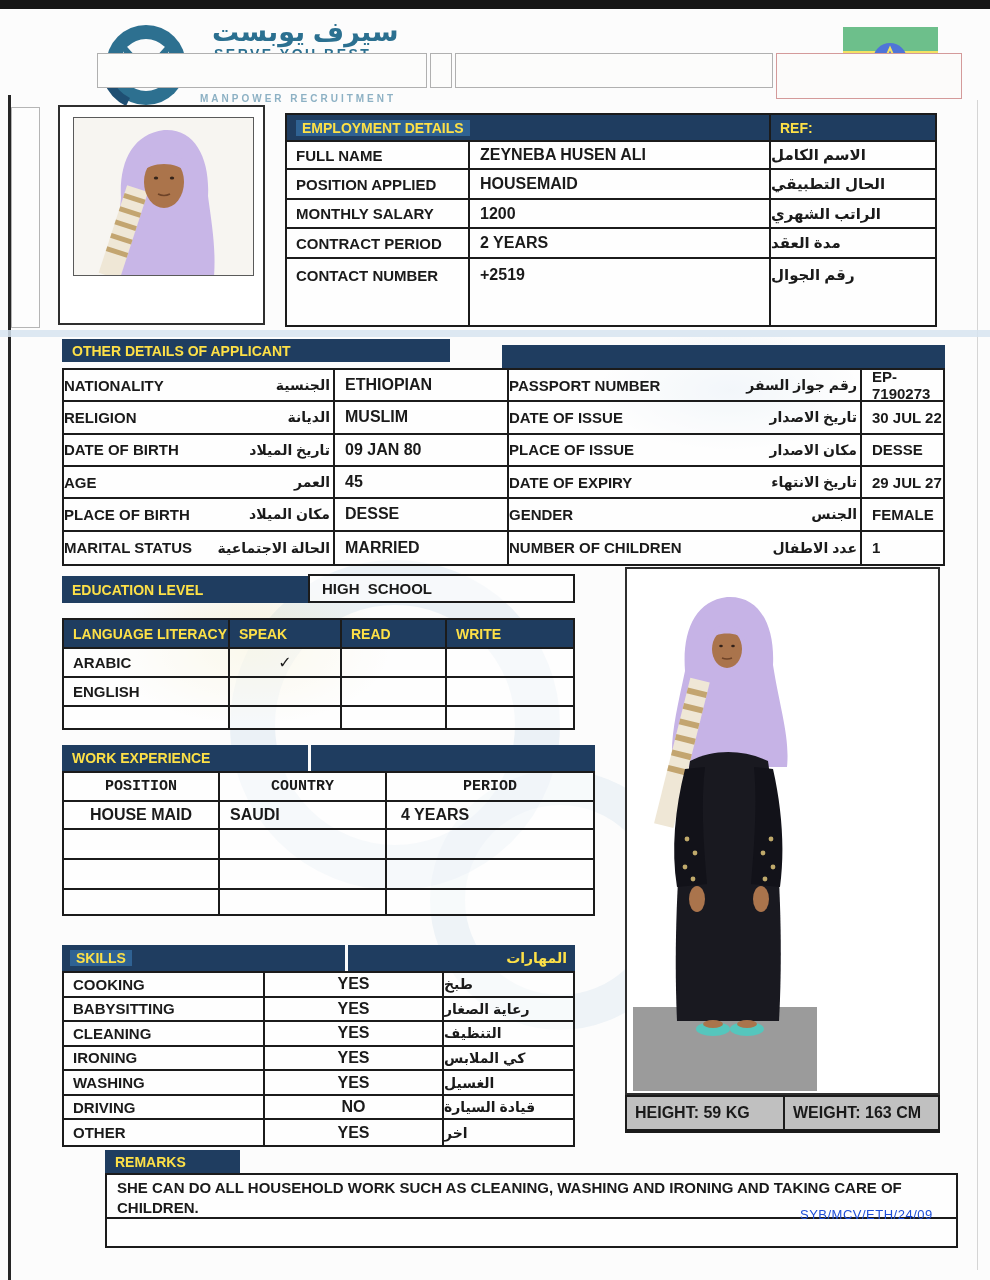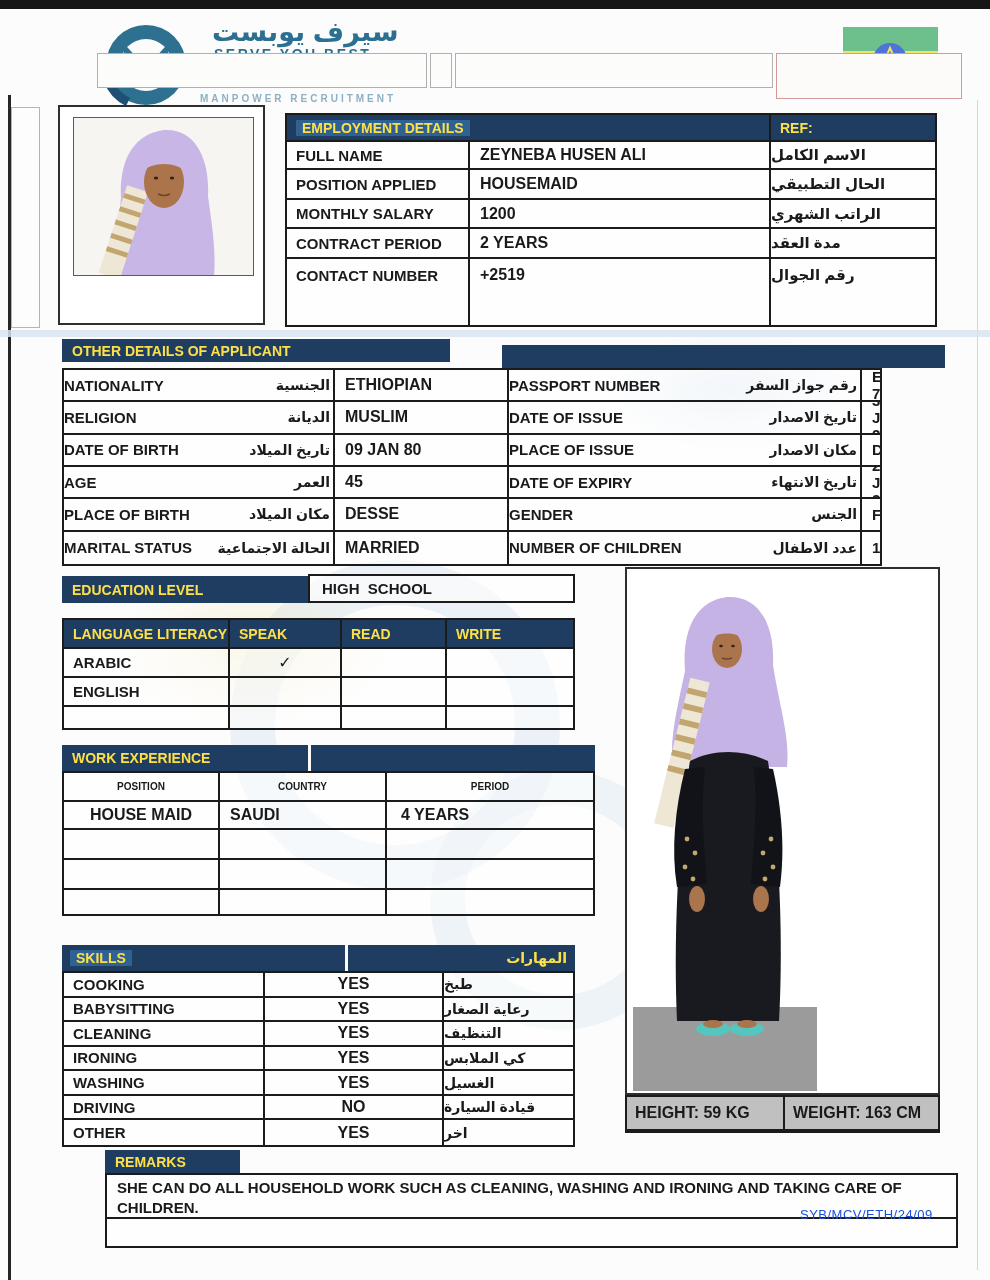--- a/index.html
+++ b/index.html
@@ -48,33 +48,33 @@
   .val { font-size: 16px; font-weight: 700; padding-left: 10px; }
   .ar { font-size: 15px; font-weight: 700; justify-content: flex-end; padding-right: 10px; direction: rtl; }
   .hcell { font-size: 14px; font-weight: 700; padding-left: 9px; }
   .center { justify-content: center; padding-left: 0; }
 
   .emp-grid { left: 285px; top: 113px; width: 652px; height: 214px; grid-template-columns: 183px 1fr 164px; grid-template-rows: 27px 28px 30px 29px 30px 1fr; }
   .emp-grid .span2 { grid-column: 1 / 3; }
 
   .od-head1 { left: 62px; top: 339px; width: 388px; height: 23px; z-index: 2; display:flex; align-items:center; font-size: 14px; font-weight: 700; padding-left: 10px; }
   .od-head2 { left: 502px; top: 345px; width: 443px; height: 23px; z-index: 2; }
-  .od-grid { left: 62px; top: 368px; width: 820px; height: 198px; grid-template-columns: 271px 174px 353px 1fr; grid-template-rows: repeat(6, 1fr); }
+  .od-grid { left: 62px; top: 368px; width: 883px; height: 198px; grid-template-columns: 271px 174px 353px 1fr; grid-template-rows: repeat(6, 1fr); }
   .dual { justify-content: space-between; padding-right: 3px; }
   .dual .en { font-size: 15px; font-weight: 700; }
   .dual .arr { font-size: 14px; font-weight: 700; direction: rtl; white-space: nowrap; }
 
   .edu-bar { left: 62px; top: 576px; width: 246px; height: 27px; z-index: 2; display:flex; align-items:center; font-size:14px; font-weight:700; padding-left:10px; }
   .edu-val { left: 308px; top: 574px; width: 267px; height: 29px; border: 2px solid #1b1b1b; background: rgba(255,255,255,.6); display:flex; align-items:center; font-size:15px; font-weight:700; padding-left:12px; white-space:pre; z-index: 2; }
 
   .lang-grid { left: 62px; top: 618px; width: 513px; height: 112px; grid-template-columns: 166px 112px 105px 1fr; grid-template-rows: 29px 29px 29px 1fr; }
 
   .we-bar { left: 62px; top: 745px; width: 533px; height: 26px; z-index: 2; display:flex; align-items:center; font-size:14px; font-weight:700; padding-left:10px; }
   .we-grid { left: 62px; top: 771px; width: 533px; height: 145px; grid-template-columns: 156px 167px 1fr; grid-template-rows: 29px 28px 30px 30px 1fr; }
-  .we-grid .hdr { font-size: 10px; font-weight: 700; justify-content: center; }
+  .we-grid .hdr { font-size: 15px; font-weight: 700; justify-content: center; font-family: Liberation Mono, monospace; }
 
   .sk-bar { left: 62px; top: 945px; width: 513px; height: 26px; z-index: 2; display:flex; align-items:center; font-size:14px; font-weight:700; padding-left:8px; }
   .sk-ar { position: absolute; right: 8px; top: 0; height: 26px; display: flex; align-items: center; font-size: 14px; direction: rtl; }
   .sk-grid { left: 62px; top: 971px; width: 513px; height: 176px; grid-template-columns: 201px 179px 1fr; grid-template-rows: repeat(7, 1fr); }
   .bar-div { position: absolute; top: 0; bottom: 0; width: 3px; background: #fbfbfb; }
 
   .body-photo { left: 625px; top: 567px; width: 315px; height: 528px; border: 2px solid #2e2e2e; background: #fff; z-index: 2; }
   .hw-grid { left: 625px; top: 1095px; width: 315px; height: 38px; grid-template-columns: 158px 1fr; grid-template-rows: 1fr; background:#737373; }
   .hw-cell { font-size: 16px; font-weight: 700; padding-left: 8px; }
 

